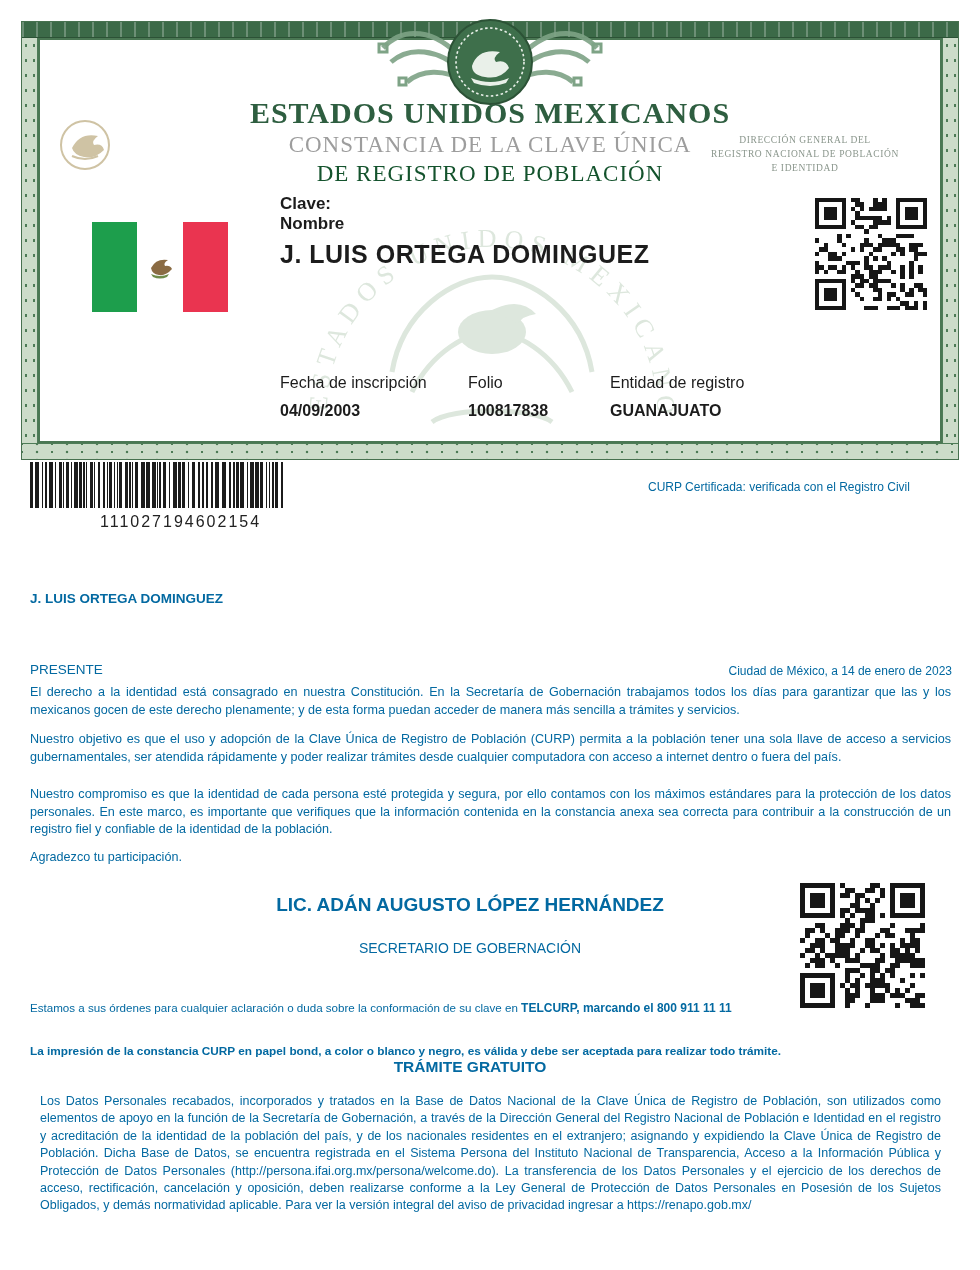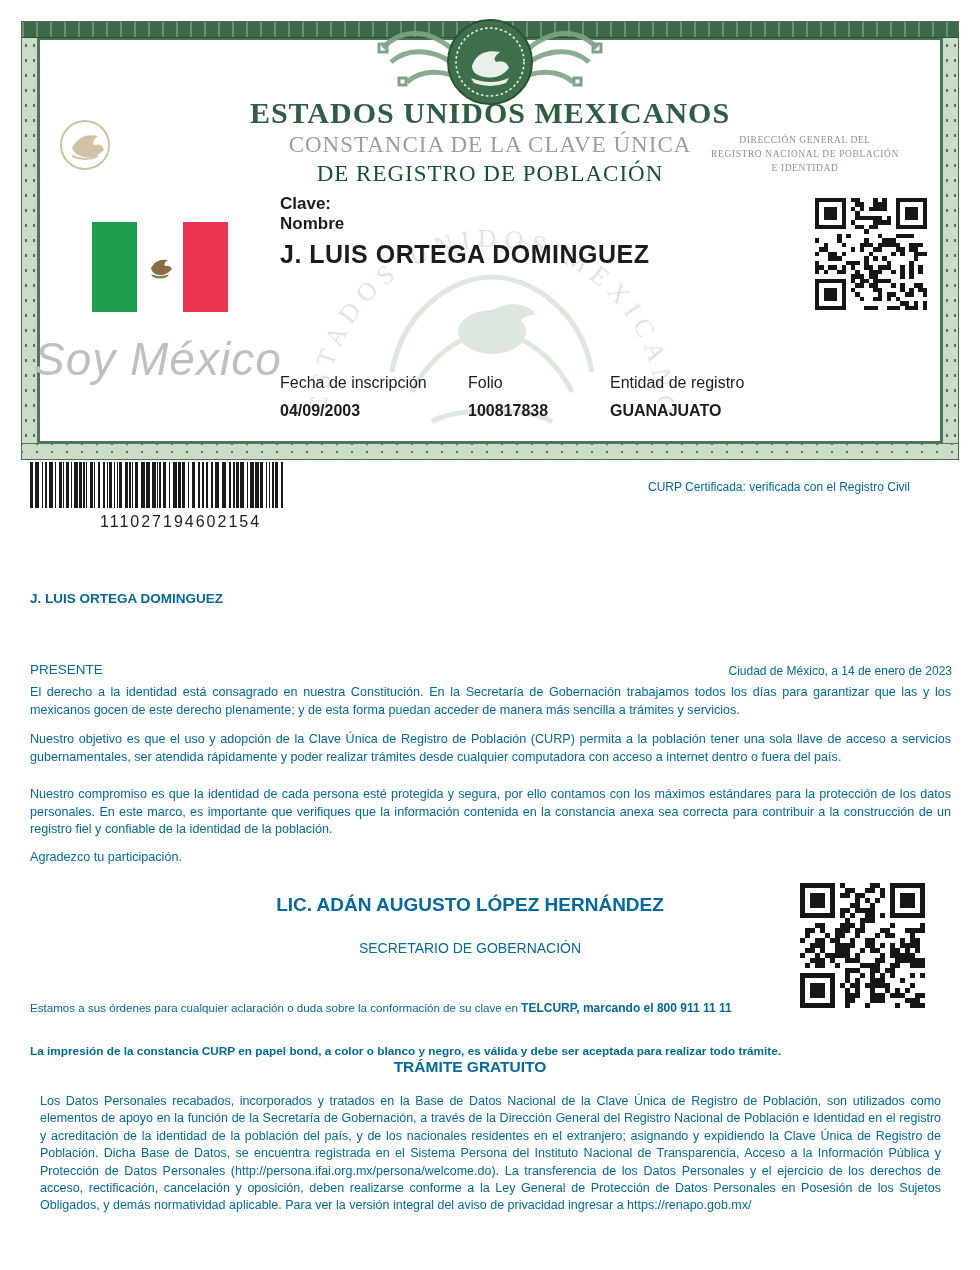--- a/index.html
+++ b/index.html
@@ -164,21 +164,20 @@
       <div class="flag-green"></div>
       <div class="flag-white">
         <svg class="flag-eagle" viewBox="0 0 34 34">
           <path d="M8 18 q5 -10 17 -8 q-5 3 -3 6 q5 -1 7 3 q-6 7 -13 6 q-7 -1 -8 -7 z" fill="#8a6b43"></path>
           <path d="M8 24 q9 4 18 0 l-2 3 q-7 3 -14 0 z" fill="#6f8c4a"></path>
         </svg>
       </div>
       <div class="flag-red"></div>
     </div>
 
-    <div class="soy-mexico">Soy México</div>
 
     <div class="qr qr1"><svg width="100%" height="100%" viewBox="0 0 25 25" shape-rendering="crispEdges">
           <rect x="8" y="0" width="1" height="1" fill="#161616"></rect>
           <rect x="9" y="0" width="1" height="1" fill="#161616"></rect>
           <rect x="13" y="0" width="1" height="1" fill="#161616"></rect>
           <rect x="15" y="0" width="1" height="1" fill="#161616"></rect>
           <rect x="9" y="1" width="1" height="1" fill="#161616"></rect>
           <rect x="10" y="1" width="1" height="1" fill="#161616"></rect>
           <rect x="13" y="1" width="1" height="1" fill="#161616"></rect>
           <rect x="14" y="1" width="1" height="1" fill="#161616"></rect>

